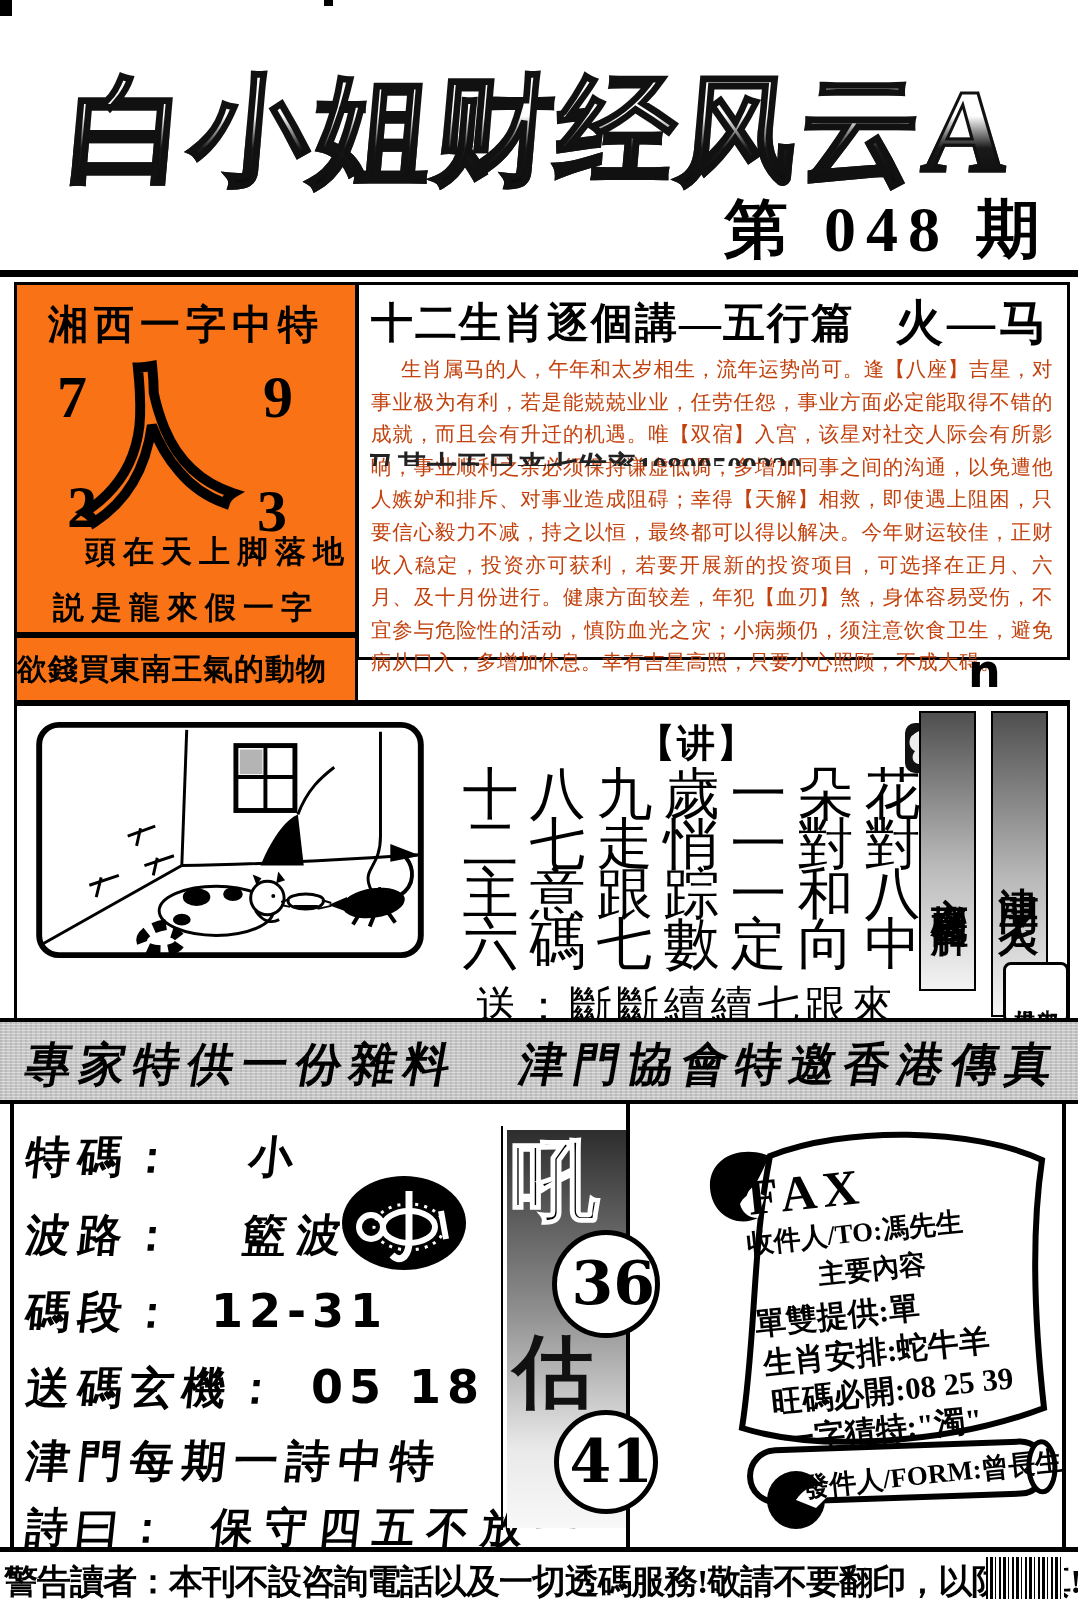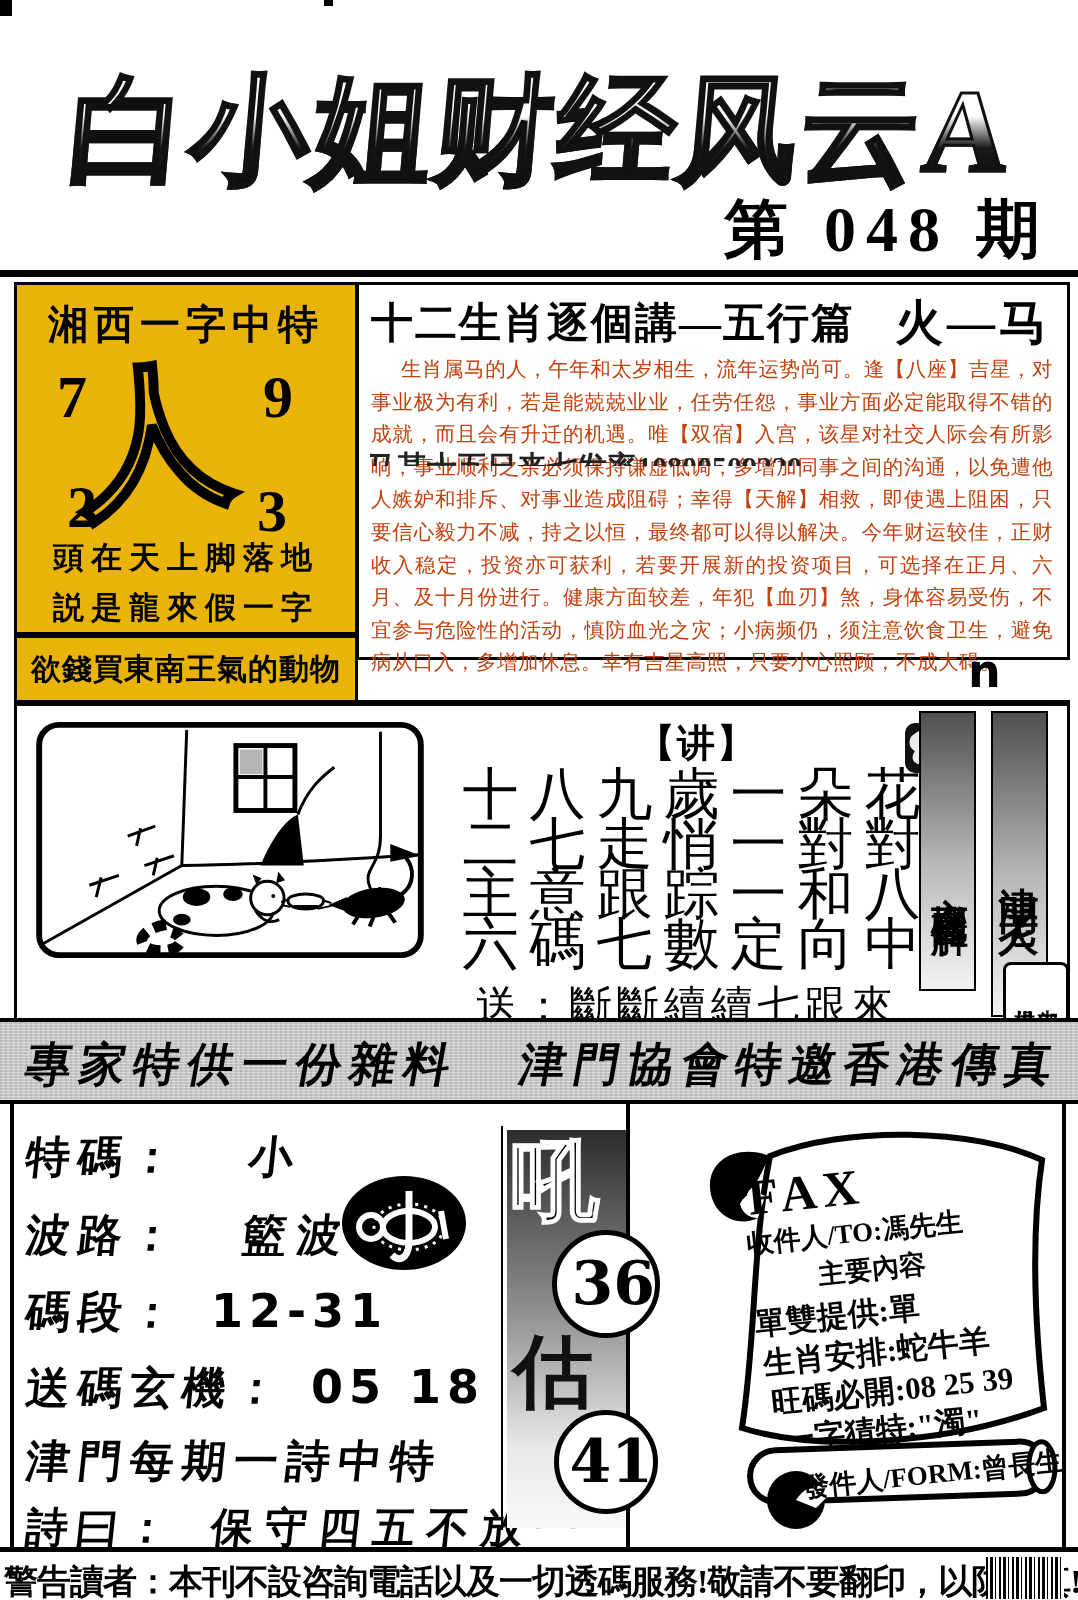--- a/index.html
+++ b/index.html
@@ -12,28 +12,28 @@
     letter-spacing:4px;transform:skewX(-5deg);white-space:nowrap;
     -webkit-text-stroke:3px #111;
     background:linear-gradient(180deg,#ffffff 0%,#ffffff 40%,#1a1a1a 60%,#000 100%);
     -webkit-background-clip:text;background-clip:text;color:transparent;}
   .issue{left:600px;top:186px;width:450px;text-align:right;font-size:64px;font-weight:700;letter-spacing:10px;}
   .top-rule{left:0;top:270px;width:1078px;height:7px;background:#000;}
   .artifact1{left:0;top:0;width:12px;height:16px;background:#000;}
   .artifact2{left:324px;top:0;width:9px;height:6px;background:#000;}
 
   
-  .left-box{left:14px;top:282px;width:338px;height:420px;border:3px solid #000;background:#eab308;}
+  .left-box{left:14px;top:282px;width:338px;height:420px;border:3px solid #000;background:#f97316;}
   .lb-title{left:0;top:12px;width:100%;text-align:center;font-size:40px;font-weight:700;letter-spacing:6px;}
   .lb-num{font-size:60px;font-weight:700;}
   .lb-big{left:58px;top:74px;font-size:158px;font-weight:700;color:transparent;
     -webkit-text-stroke:5px #000;transform:rotate(-6deg);line-height:1;}
   .lb-riddle{left:0;width:100%;text-align:center;font-size:31px;font-weight:700;letter-spacing:7px;white-space:nowrap;}
   .lb-divider{left:0;top:347px;width:100%;height:6px;background:#000;}
-  .lb-tip{left:0;top:364px;width:100%;text-align:center;font-size:30px;font-weight:700;letter-spacing:1px;white-space:nowrap;}
+  .lb-tip{left:0;top:364px;width:100%;text-align:left;font-size:30px;font-weight:700;letter-spacing:1px;white-space:nowrap;}
 
   
   .zodiac-box{left:356px;top:282px;width:708px;height:372px;border:3px solid #000;background:#fff;}
   .zb-title{left:12px;top:10px;font-size:42px;font-weight:700;letter-spacing:2px;white-space:nowrap;}
   .zb-element{right:16px;top:6px;font-size:48px;font-weight:900;letter-spacing:4px;}
   .zb-para{left:12px;top:68px;width:682px;font-size:20.5px;line-height:32.6px;color:#c2410c;
     text-align:justify;text-indent:30px;letter-spacing:0.5px;filter:blur(.2px);}
   .zb-watermark{left:8px;top:162px;width:560px;height:19px;overflow:hidden;font-size:30px;font-weight:700;
     white-space:nowrap;color:#222;}
   .stray-n{left:968px;top:644px;font-size:46px;font-weight:700;font-family:"DejaVu Sans",sans-serif;}
@@ -103,21 +103,21 @@
   <div class="abs issue">第 048 期</div>
   <div class="abs top-rule"></div>
 
   <div class="abs left-box">
     <div class="abs lb-title">湘西一字中特</div>
     <div class="abs lb-num" style="left:40px;top:78px;">7</div>
     <div class="abs lb-num" style="left:246px;top:78px;">9</div>
     <div class="abs lb-num" style="left:50px;top:188px;">2</div>
     <div class="abs lb-num" style="left:240px;top:192px;">3</div>
     <div class="abs lb-big">人</div>
-    <div class="abs lb-riddle" style="top:252px;">頭在天上脚落地</div>
+    <div class="abs lb-riddle" style="top:246px;margin-left:32px;">頭在天上脚落地</div>
     <div class="abs lb-riddle" style="top:302px;">説是龍來假一字</div>
     <div class="abs lb-divider"></div>
     <div class="abs lb-tip">欲錢買東南王氣的動物</div>
   </div>
 
   <div class="abs zodiac-box">
     <div class="abs zb-title">十二生肖逐個講—五行篇</div>
     <div class="abs zb-element">火—马</div>
     <div class="abs zb-para">生肖属马的人，午年和太岁相生，流年运势尚可。逢【八座】吉星，对事业极为有利，若是能兢兢业业，任劳任怨，事业方面必定能取得不错的成就，而且会有升迁的机遇。唯【双宿】入宫，该星对社交人际会有所影响，事业顺利之余必须保持谦虚低调，多增加同事之间的沟通，以免遭他人嫉妒和排斥、对事业造成阻碍；幸得【天解】相救，即使遇上阻困，只要信心毅力不减，持之以恒，最终都可以得以解决。今年财运较佳，正财收入稳定，投资亦可获利，若要开展新的投资项目，可选择在正月、六月、及十月份进行。健康方面较差，年犯【血刃】煞，身体容易受伤，不宜参与危险性的活动，慎防血光之灾；小病频仍，须注意饮食卫生，避免病从口入，多增加休息。幸有吉星高照，只要小心照顾，不成大碍。</div>
     <div class="abs zb-watermark">马某十五日来七发率10800509220</div>

